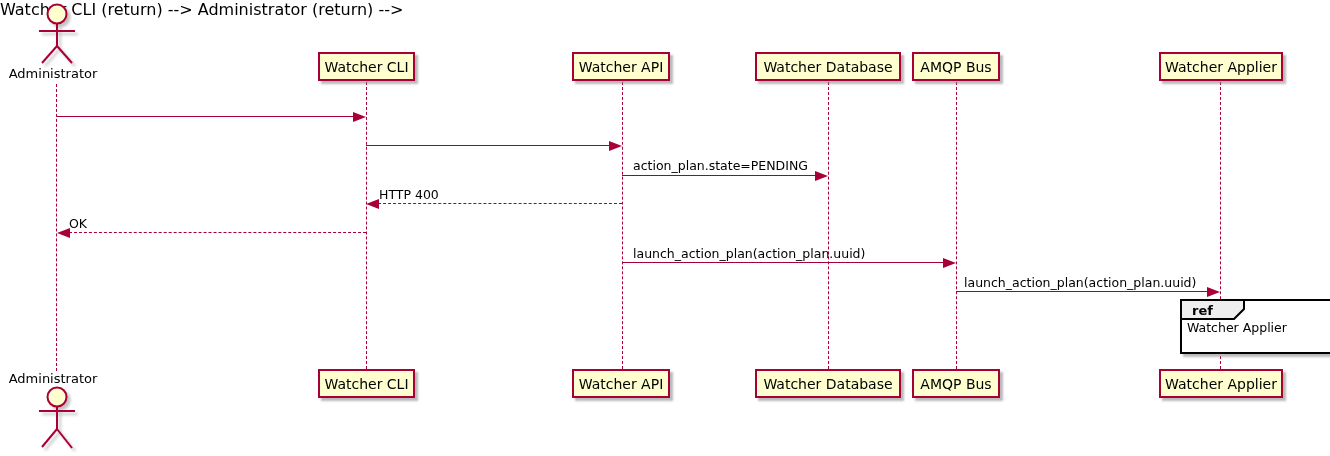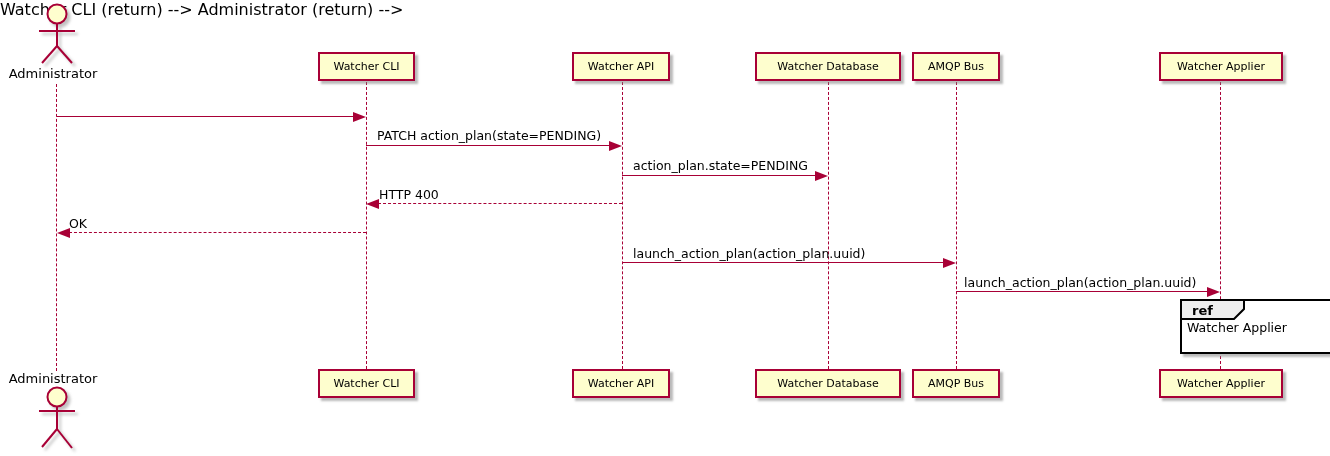--- a/index.html
+++ b/index.html
@@ -6,21 +6,21 @@
   #canvas{
     position:relative; width:1330px; height:456px; overflow:hidden;
     background:#ffffff; font-family:"DejaVu Sans","Liberation Sans",sans-serif;
     color:#000;
   }
   
   .pbox{
     position:absolute; height:29px; box-sizing:border-box;
     background:#FEFECE; border:2px solid #A80036;
     display:flex; align-items:center; justify-content:center;
-    font-size:11px; white-space:nowrap;
+    font-size:14px; white-space:nowrap;
     box-shadow:3px 3px 2px rgba(130,130,130,0.55);
   }
   
   .lifeline{
     position:absolute; width:0; border-left:1px dashed #A80036;
   }
   
   .msg-label{
     position:absolute; font-size:12.5px; white-space:nowrap; height:16px; line-height:16px;
   }
@@ -85,21 +85,20 @@
   <div class="pbox" style="left:755px;  top:52px; width:146px;">Watcher Database</div>
   <div class="pbox" style="left:912px;  top:52px; width:88px;">AMQP Bus</div>
   <div class="pbox" style="left:1159px; top:52px; width:124px;">Watcher Applier</div>
 
   
   
   <div class="line-solid" style="left:57px; top:116px; width:298px;"></div>
   <div class="arr-r" style="left:353px; top:112px;"></div>
 
   
-  <div class="msg-label" style="left:377px; top:128px;">PATCH action_plan(state=PENDING)</div>
   <div class="line-solid" style="left:366px; top:145px; width:245px;"></div>
   <div class="arr-r" style="left:609px; top:141px;"></div>
 
   
   <div class="msg-label" style="left:633px; top:158px;">action_plan.state=PENDING</div>
   <div class="line-solid" style="left:622px; top:175px; width:195px;"></div>
   <div class="arr-r" style="left:815px; top:171px;"></div>
 
    Watcher CLI (return) --&gt;
   <div class="msg-label" style="left:379px; top:187px;">HTTP 400</div>

